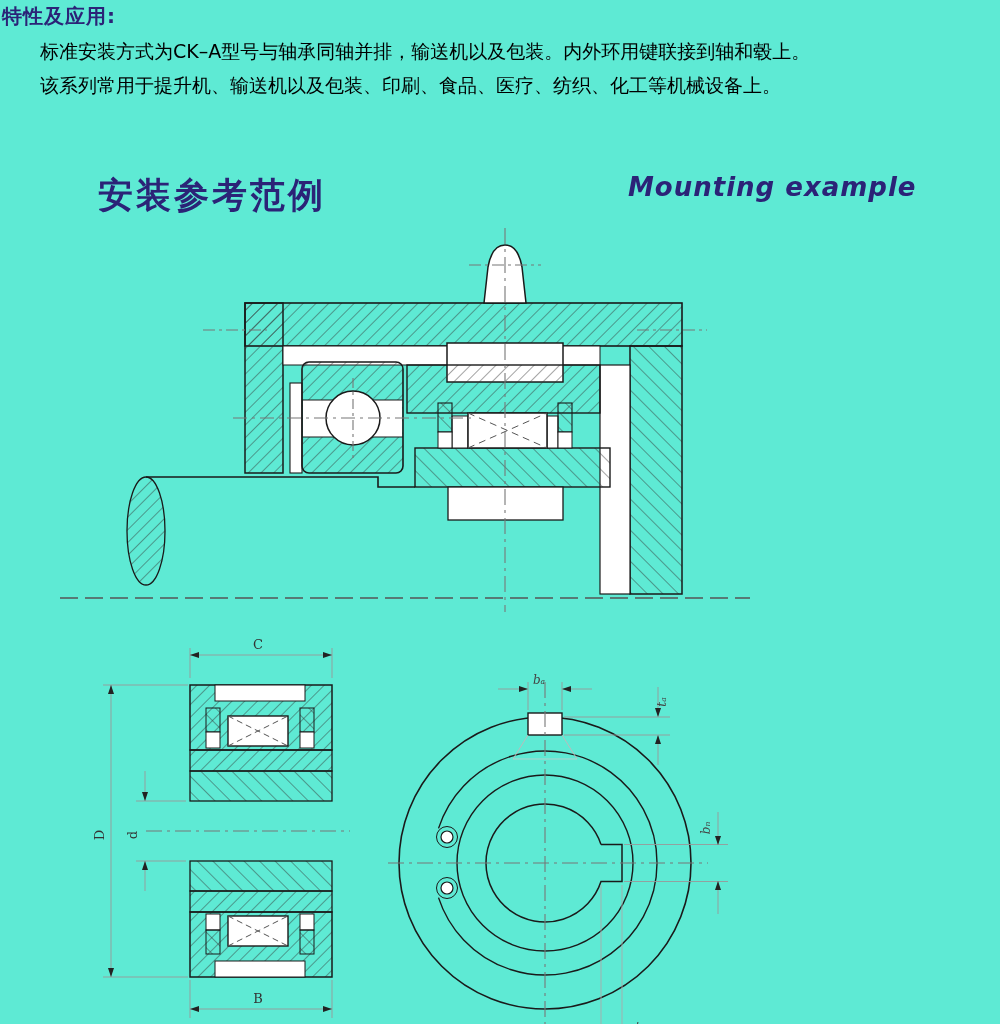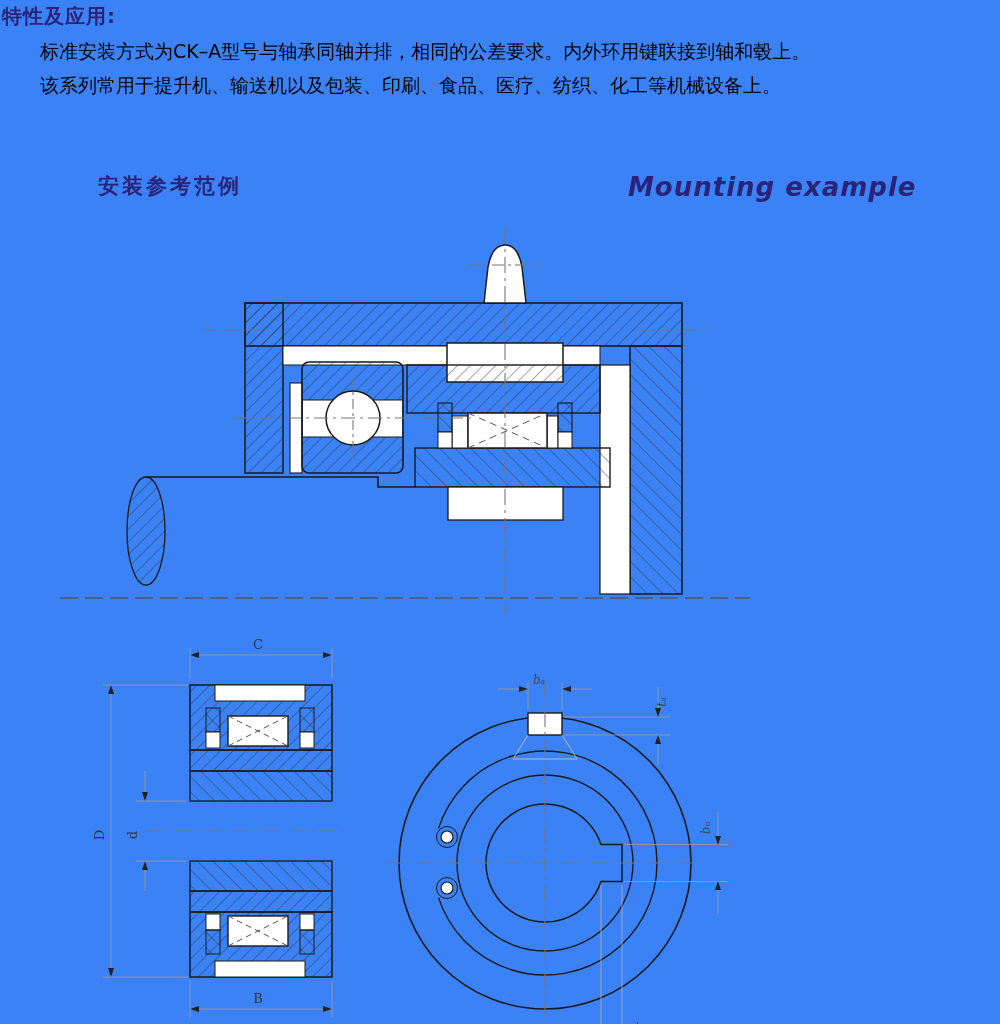--- a/index.html
+++ b/index.html
@@ -1,43 +1,43 @@
 <!DOCTYPE html>
 <html><head>
 <meta charset="utf-8">
 <style>
   html,body{margin:0;padding:0;background:#fff;}
   .page{
-    position:relative;width:1000px;height:1024px;background:#3b82f6;
+    position:relative;width:1000px;height:1024px;background:#5eead4;
     font-family:"DejaVu Sans",sans-serif;overflow:hidden;color:#000;
   }
   .intro{position:absolute;top:0;left:0;width:996px;padding:2px 0 0 2px;}
   .intro h1{
     font-size:20px;line-height:24px;margin:2px 0 8px 0;font-weight:bold;
     color:#2b2377;letter-spacing:1px;
   }
   .intro p{
     font-size:19px;line-height:30px;margin:2px 0 4px 0;text-indent:2em;color:#000;
   }
   .sec-title{position:absolute;top:172px;font-weight:bold;color:#2b2377;}
-  .sec-title.zh{left:98px;font-size:21px;letter-spacing:3px;}
+  .sec-title.zh{left:98px;font-size:35px;letter-spacing:3px;}
   .sec-title.en{left:628px;font-size:26px;letter-spacing:1px;font-style:italic;}
   .fig{position:absolute;}
   .fig svg{display:block;}
   text.dim{font-family:"DejaVu Serif",serif;font-size:13px;fill:#333;}
   text.dimi{font-family:"DejaVu Serif",serif;font-style:italic;font-size:12px;fill:#444;}
 </style>
 </head>
 <body>
 
 <div class="page">
 
   <div class="intro">
     <h1>特性及应用:</h1>
-    <p>标准安装方式为CK–A型号与轴承同轴并排，相同的公差要求。内外环用键联接到轴和毂上。</p>
+    <p>标准安装方式为CK–A型号与轴承同轴并排，输送机以及包装。内外环用键联接到轴和毂上。</p>
     <p>该系列常用于提升机、输送机以及包装、印刷、食品、医疗、纺织、化工等机械设备上。</p>
   </div>
 
   <div class="sec-title zh">安装参考范例</div>
   <div class="sec-title en">Mounting example</div>
 
   <div class="fig" style="left:55px;top:220px;">
     <svg width="700" height="400" viewBox="0 0 700 400">
       <defs>
         <pattern id="a-h1" patternUnits="userSpaceOnUse" width="9" height="9" patternTransform="rotate(45)">

